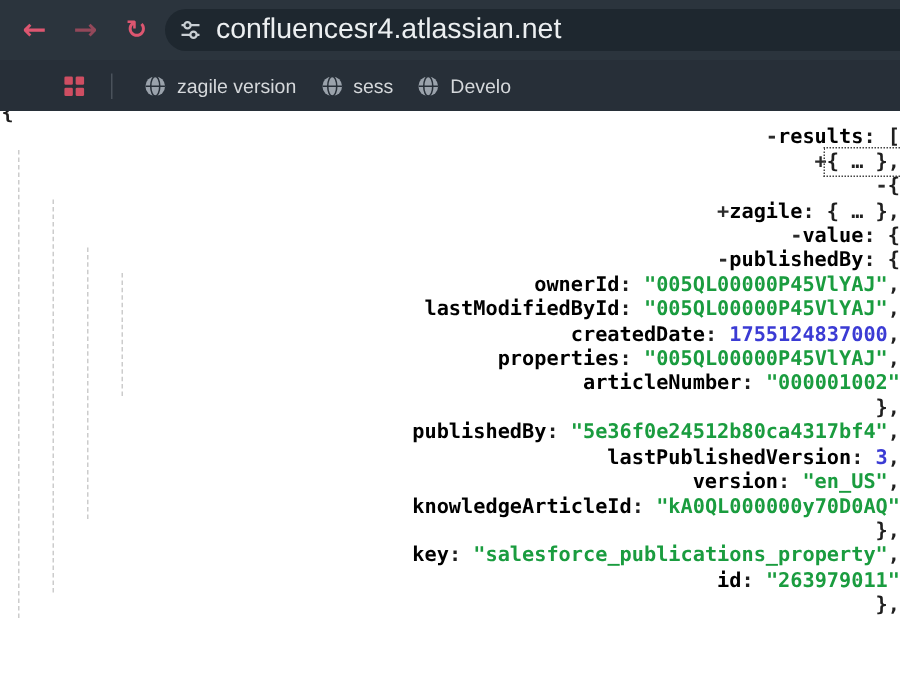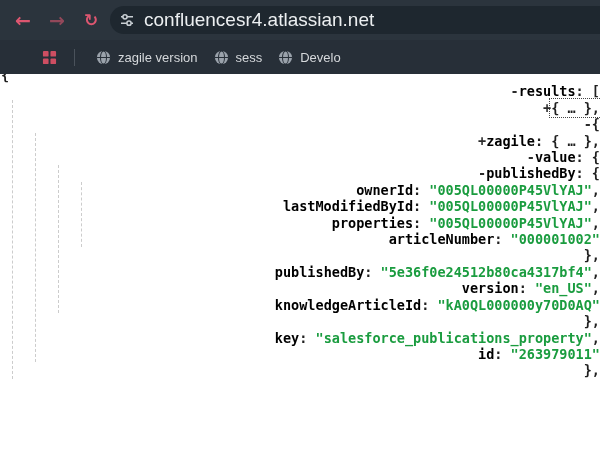--- a/index.html
+++ b/index.html
@@ -163,30 +163,36 @@
                     <li>
                       <div class="jline"><span class="toggle">-</span><span class="jkey">publishedBy</span><span class="jpunct">: </span><span class="jpunct">{</span></div>
                       <ul>
                         <li>
                           <div class="jline"><span class="toggle"></span><span class="jkey">ownerId</span><span class="jpunct">: </span><span class="jstr">"005QL00000P45VlYAJ"</span><span class="jpunct">,</span></div>
                         </li>
                         <li>
                           <div class="jline"><span class="toggle"></span><span class="jkey">lastModifiedById</span><span class="jpunct">: </span><span class="jstr">"005QL00000P45VlYAJ"</span><span class="jpunct">,</span></div>
                         </li>
                         <li>
+                          <div class="jline"><span class="toggle"></span><span class="jkey">createdDate</span><span class="jpunct">: </span><span class="jnum">1755124837000</span><span class="jpunct">,</span></div>
+                        </li>
+                        <li>
                           <div class="jline"><span class="toggle"></span><span class="jkey">properties</span><span class="jpunct">: </span><span class="jstr">"005QL00000P45VlYAJ"</span><span class="jpunct">,</span></div>
                         </li>
                         <li>
                           <div class="jline"><span class="toggle"></span><span class="jkey">articleNumber</span><span class="jpunct">: </span><span class="jstr">"000001002"</span></div>
                         </li>
                       </ul>
                       <div class="jline"><span class="toggle"></span><span class="jpunct">},</span></div>
                     </li>
                     <li>
                       <div class="jline"><span class="toggle"></span><span class="jkey">publishedBy</span><span class="jpunct">: </span><span class="jstr">"5e36f0e24512b80ca4317bf4"</span><span class="jpunct">,</span></div>
+                    </li>
+                    <li>
+                      <div class="jline"><span class="toggle"></span><span class="jkey">lastPublishedVersion</span><span class="jpunct">: </span><span class="jnum">3</span><span class="jpunct">,</span></div>
                     </li>
                     <li>
                       <div class="jline"><span class="toggle"></span><span class="jkey">version</span><span class="jpunct">: </span><span class="jstr">"en_US"</span><span class="jpunct">,</span></div>
                     </li>
                     <li>
                       <div class="jline"><span class="toggle"></span><span class="jkey">knowledgeArticleId</span><span class="jpunct">: </span><span class="jstr">"kA0QL000000y70D0AQ"</span></div>
                     </li>
                   </ul>
                   <div class="jline"><span class="toggle"></span><span class="jpunct">},</span></div>
                 </li>

